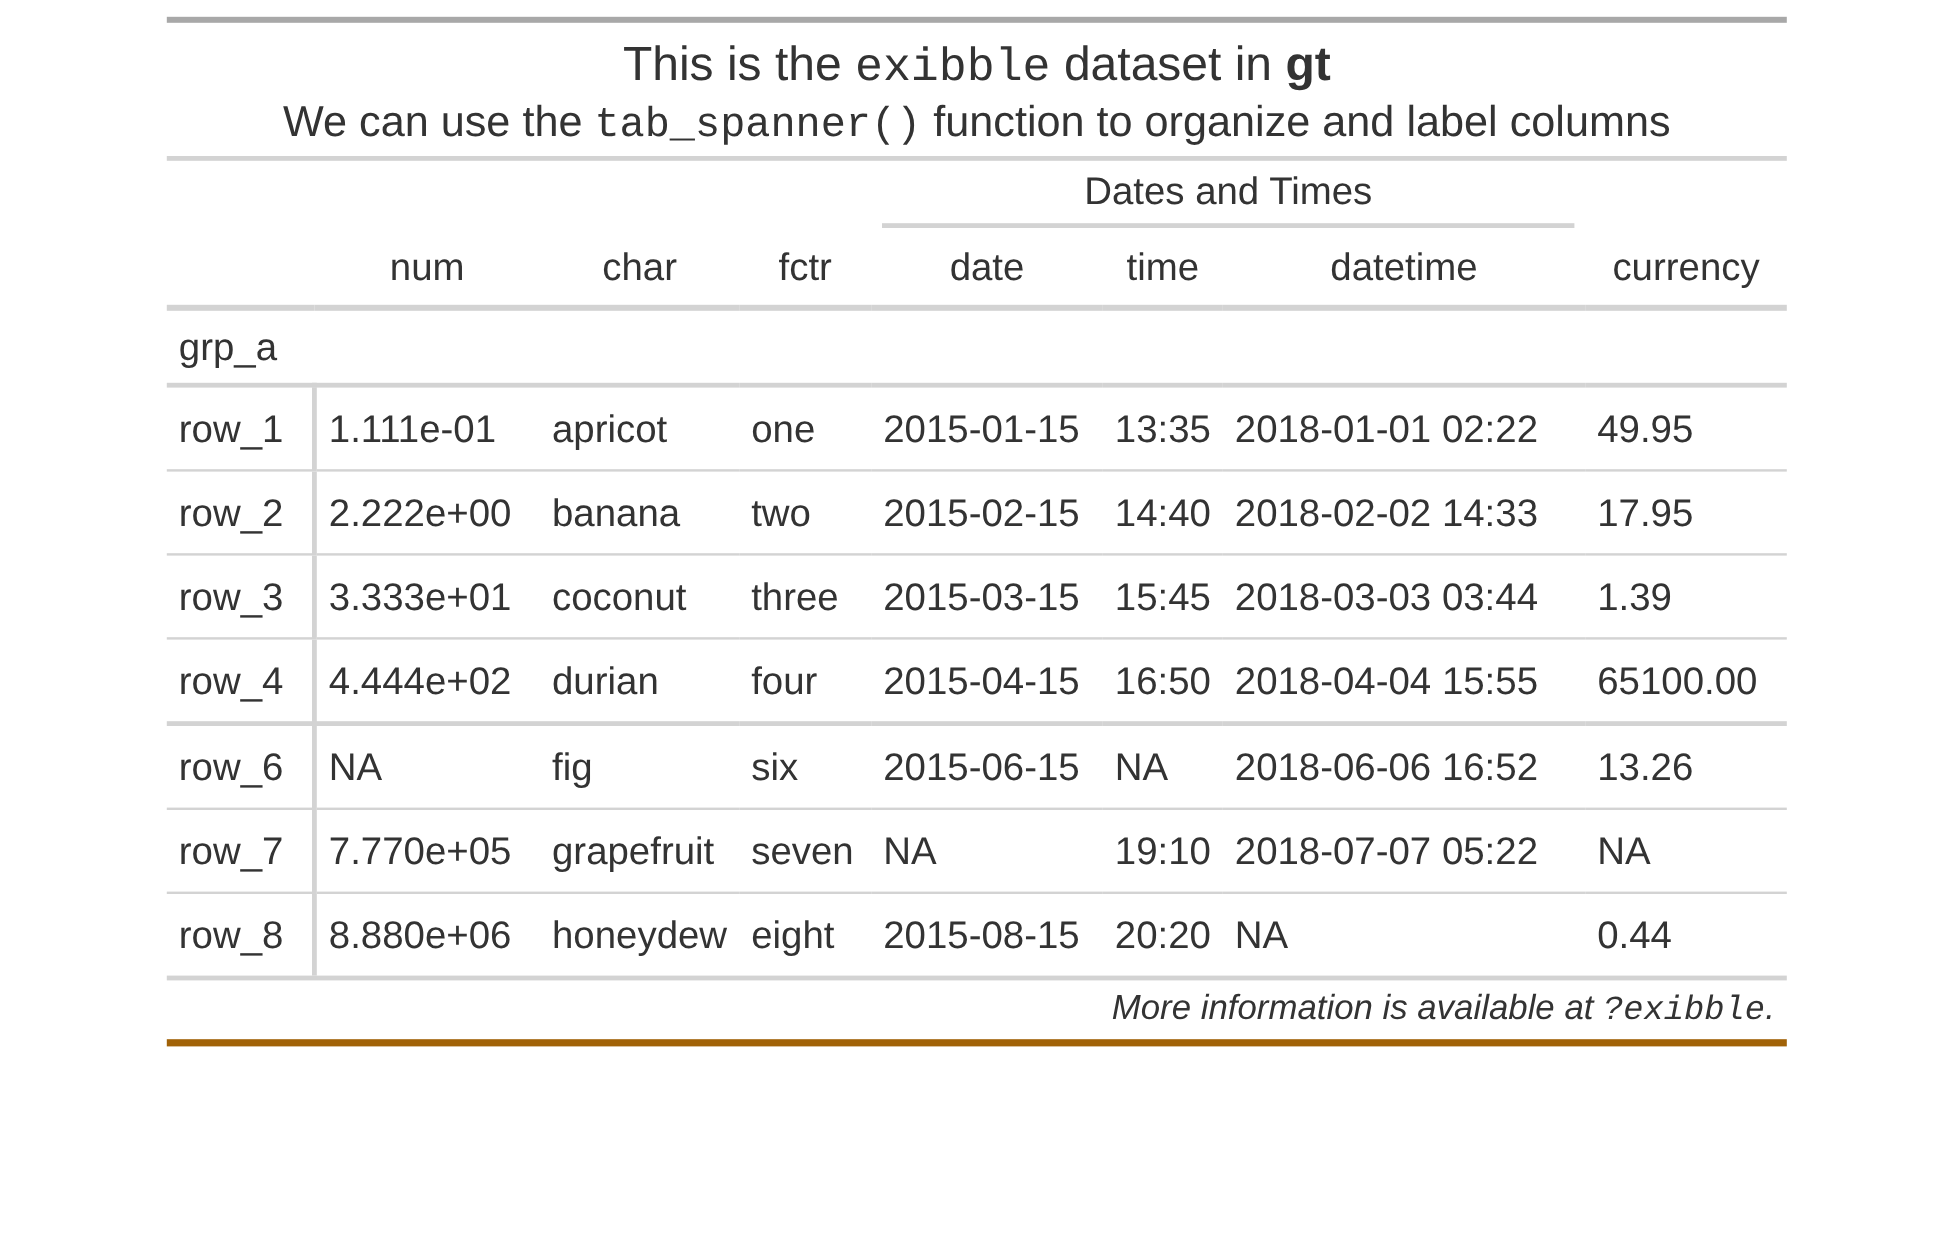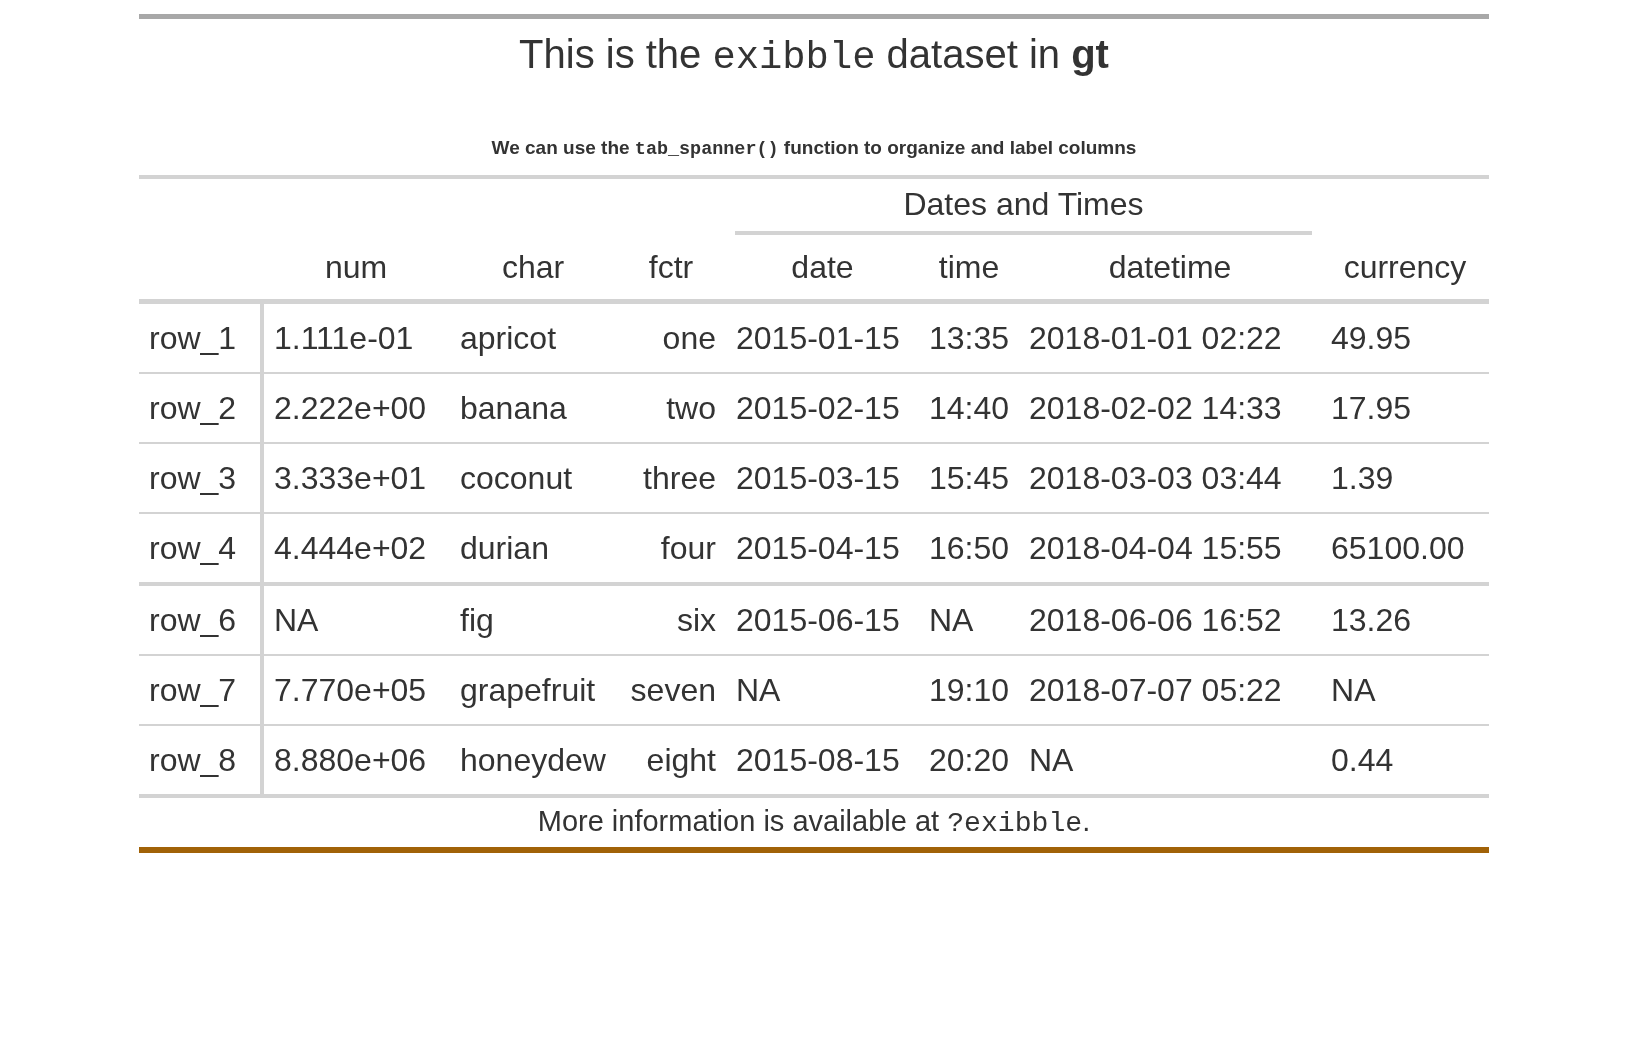--- a/index.html
+++ b/index.html
@@ -12,21 +12,21 @@
     width:1350px;margin:14px auto 0 auto;
     border-top:5px solid #A8A8A8;
     border-bottom:6px solid #a16207;
   }
   .heading{
     text-align:center;
     padding:9px 0 7px 0;
     border-bottom:4px solid #D3D3D3;
   }
   .title{font-size:40px;line-height:52px;font-weight:400;}
-  .subtitle{font-size:19px;line-height:36px;font-weight:700;margin-top:46px;}
+  .subtitle{font-size:36px;line-height:36px;font-weight:400;}
   .mono{font-family:"Liberation Mono",monospace;font-size:0.97em;}
   .title strong{font-weight:700;}
 
   table.gt-body{
     border-collapse:collapse;width:100%;table-layout:fixed;
     font-size:32px;
   }
   col.c-stub{width:123px;} col.c-num{width:188px;} col.c-char{width:166px;}
   col.c-fctr{width:110px;} col.c-date{width:193px;} col.c-time{width:100px;}
   col.c-datetime{width:302px;} col.c-currency{width:168px;}
@@ -49,26 +49,26 @@
     border-bottom:2px solid #D3D3D3;
     overflow:hidden;white-space:nowrap;
   }
   tr.group-row td{
     height:60px;text-align:left;
     border-bottom:4px solid #D3D3D3;
   }
   td.stub{border-right:4px solid #D3D3D3;}
   tr.group-last td{border-bottom-width:4px;}
   tr.body-last td{border-bottom:none;}
-  .a-left{text-align:left;} .a-right{text-align:left;} .a-center{text-align:right;}
+  .a-left{text-align:left;} .a-right{text-align:left;} .a-center{text-align:left;}
 
   .source-note{
     border-top:4px solid #D3D3D3;
     font-size:29px;line-height:36px;
-    padding:5px 10px;text-align:center;
+    padding:5px 10px;text-align:right;font-style:italic;
   }
 </style>
 </head>
 <body>
 
 <div class="gt-table">
 
   <div class="heading">
     <div class="title"><span>This is the </span><code class="mono">exibble</code><span> dataset in </span><strong>gt</strong></div>
     <div class="subtitle"><span>We can use the </span><code class="mono">tab_spanner()</code><span> function to organize and label columns</span></div>
@@ -98,20 +98,23 @@
           <th>num</th>
           <th>char</th>
           <th>fctr</th>
           <th>date</th>
           <th>time</th>
           <th>datetime</th>
           <th>currency</th>
         </tr>
     </thead>
     <tbody id="table-body">
+        <tr class="group-row">
+          <td colspan="8">grp_a</td>
+        </tr>
         <tr>
           <td class="stub a-right">row_1</td>
           <td class="a-right">1.111e-01</td>
           <td class="a-left">apricot</td>
           <td class="a-center">one</td>
           <td class="a-left">2015-01-15</td>
           <td class="a-left">13:35</td>
           <td class="a-left">2018-01-01 02:22</td>
           <td class="a-right">49.95</td>
         </tr>

